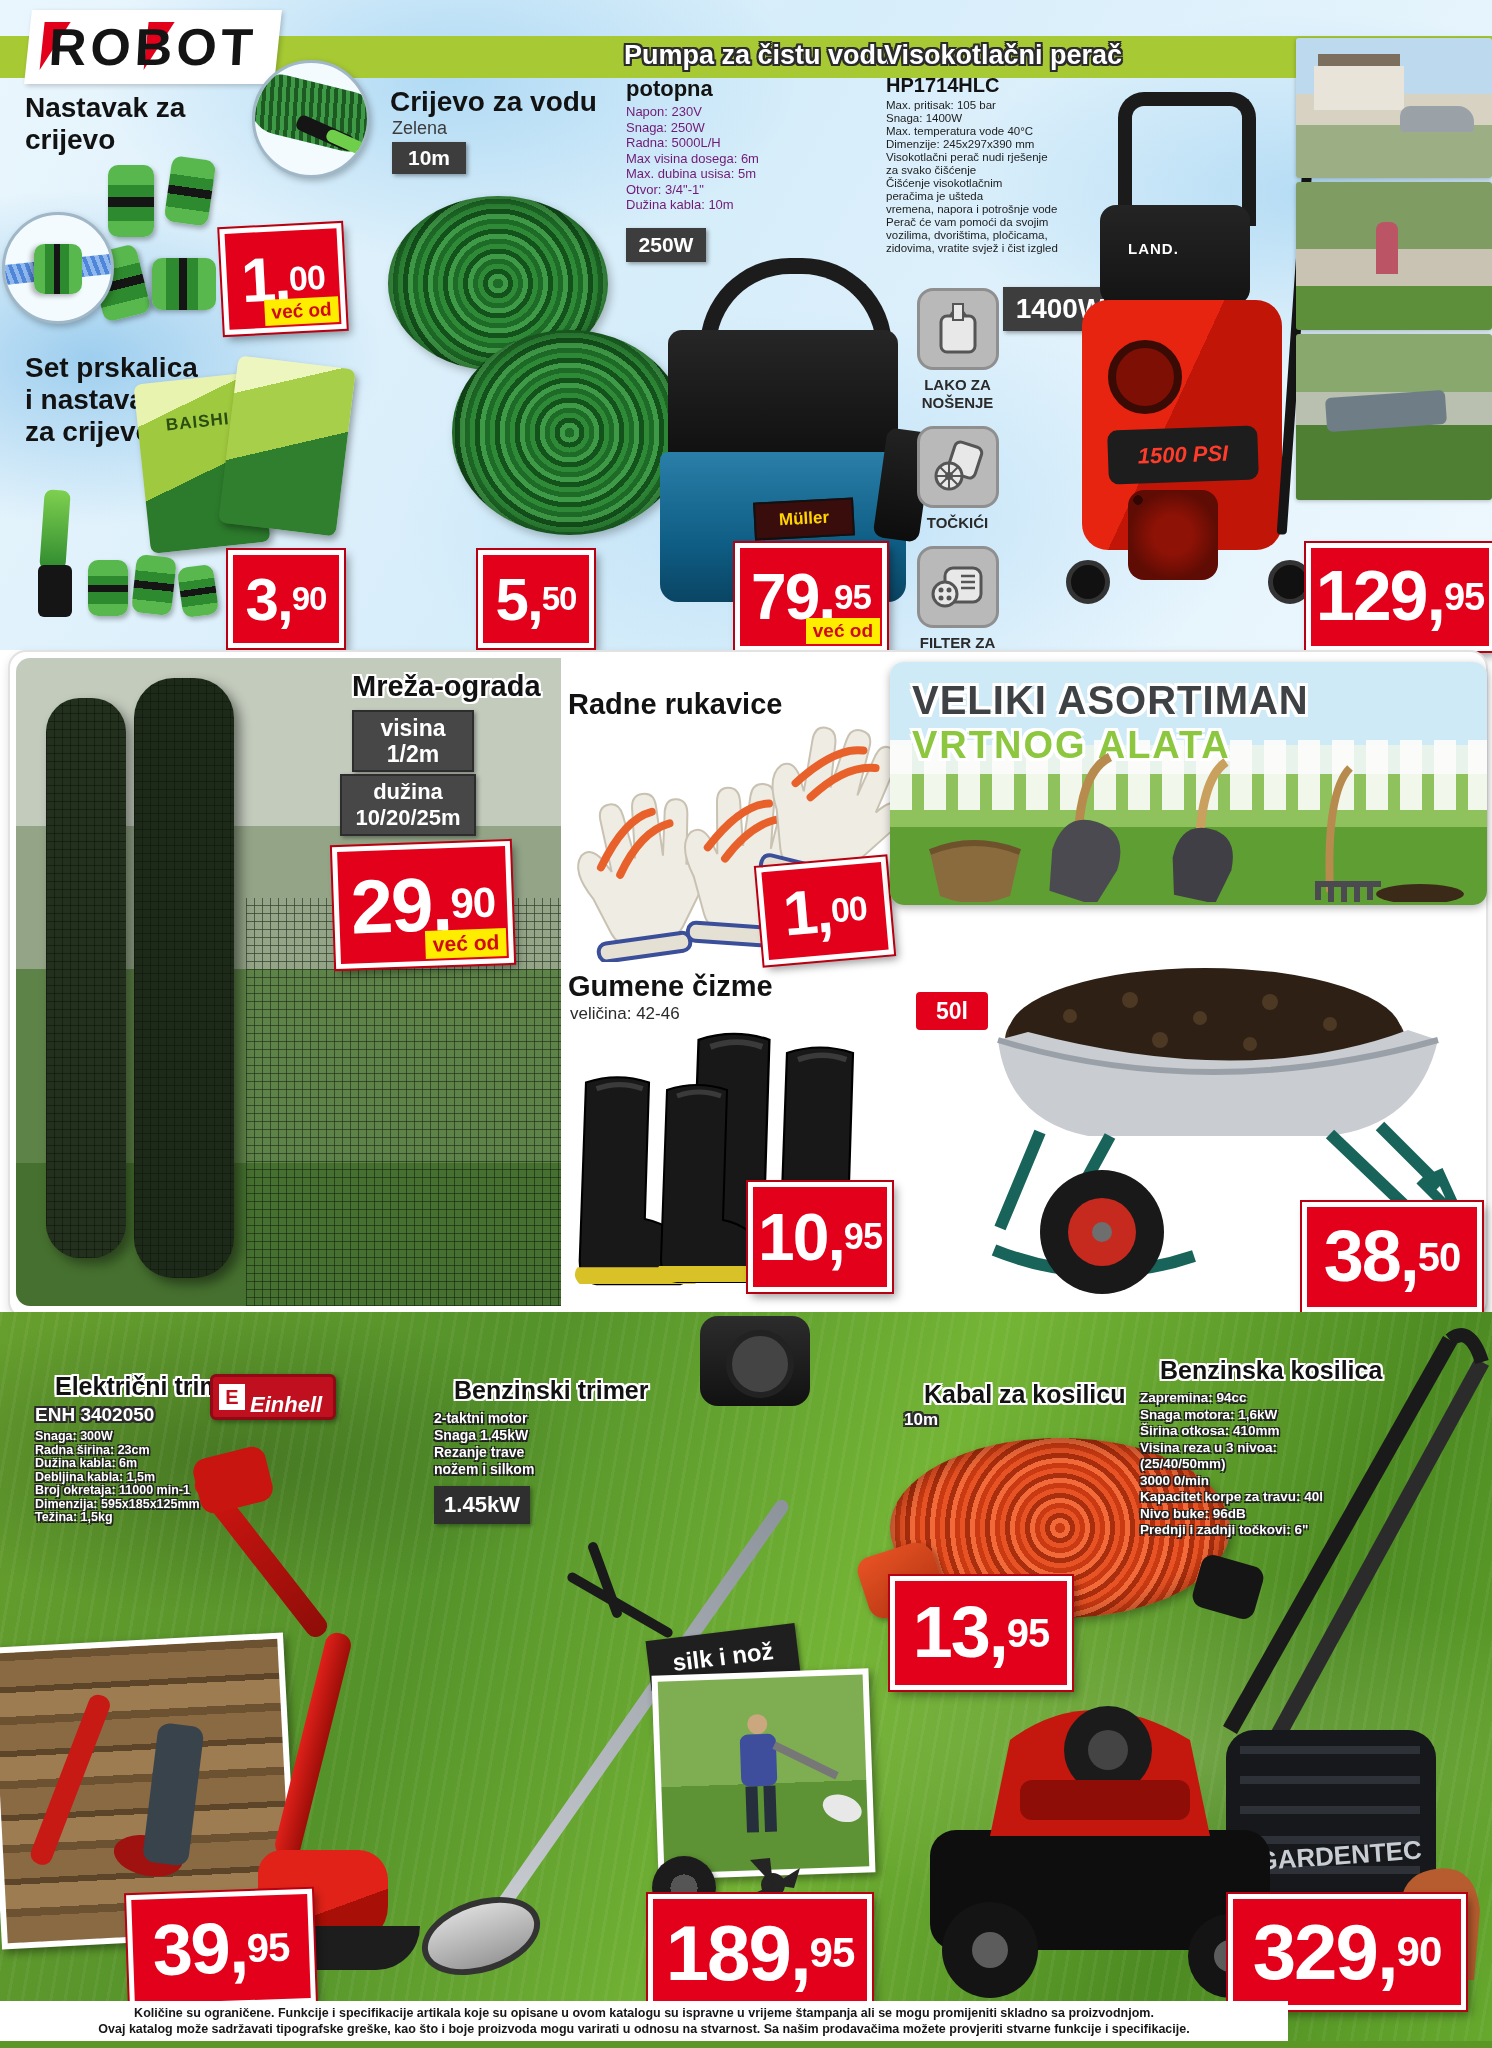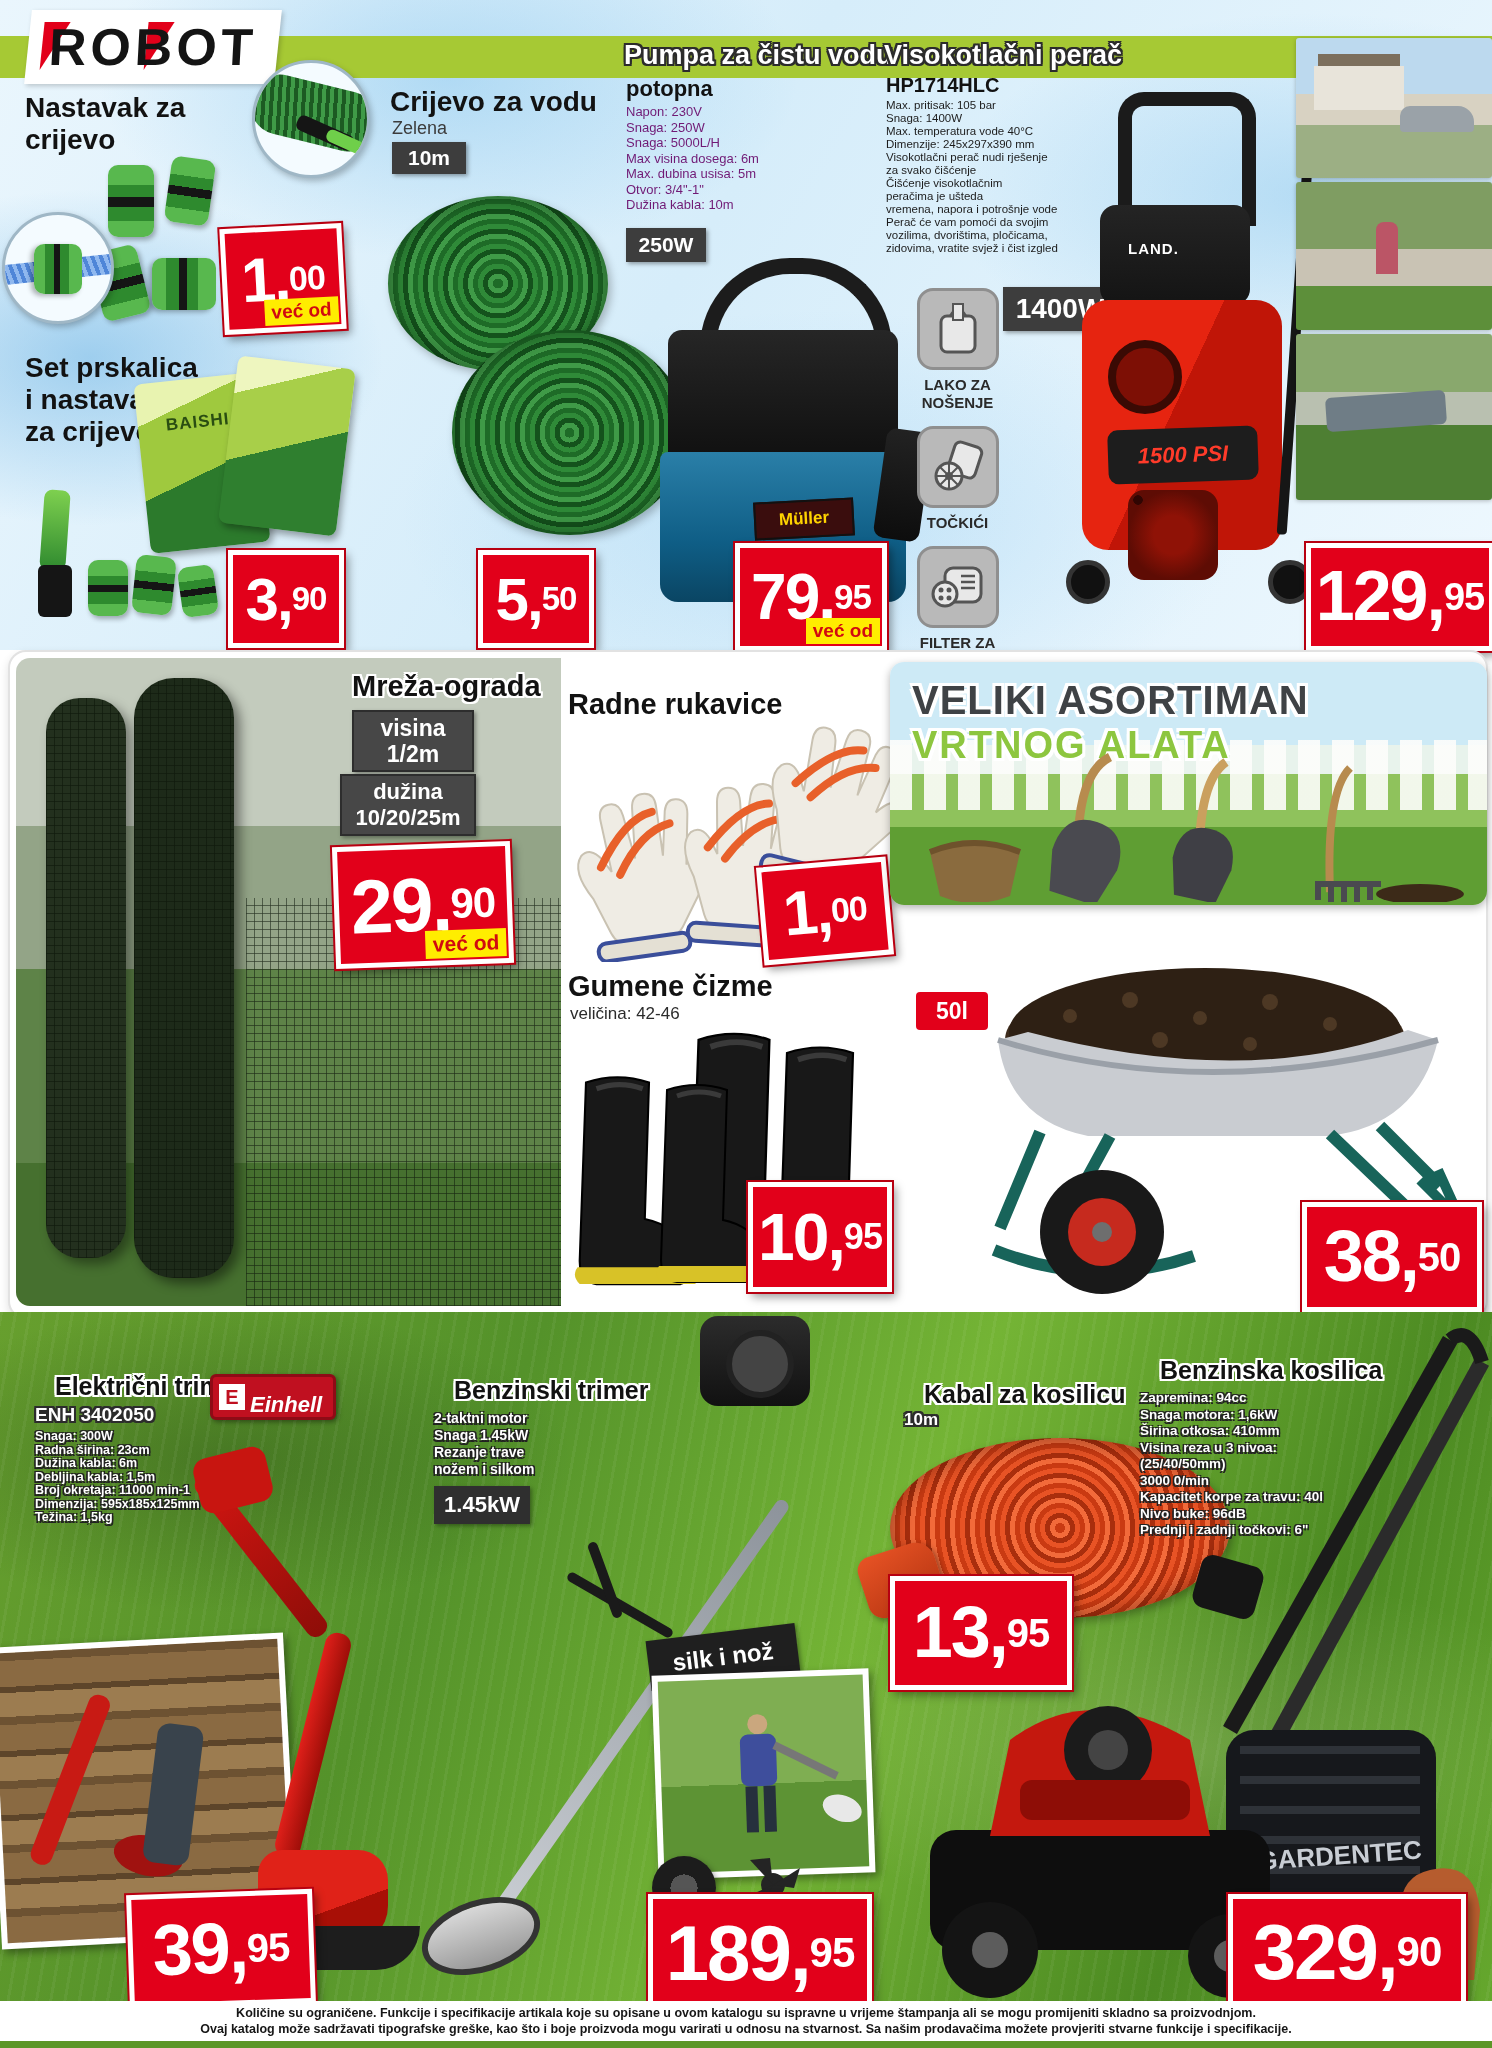--- a/index.html
+++ b/index.html
@@ -16,21 +16,21 @@
       linear-gradient(120deg,#eaf6fd 0%,#d6edfa 45%,#eef8fe 100%);}
   .green-bar{left:0;top:36px;width:1492px;height:42px;background:#a6c934;}
   .mid-panel{left:8px;top:650px;width:1476px;height:665px;background:#ffffff;
     border:2px solid #e2e2e2;border-radius:18px;box-shadow:0 4px 10px rgba(0,0,0,.12);}
   .grass-bg{left:0;top:1312px;width:1492px;height:736px;
     background:
       repeating-linear-gradient(100deg, rgba(255,255,255,.05) 0 3px, transparent 3px 14px),
       radial-gradient(ellipse 500px 220px at 15% 20%, rgba(30,60,20,.35), transparent 70%),
       radial-gradient(ellipse 600px 260px at 80% 60%, rgba(255,255,210,.18), transparent 70%),
       linear-gradient(115deg,#679f2e 0%,#54922a 30%,#74b435 55%,#4c8a22 80%,#67a92e 100%);}
-  .footer-bar{left:0;top:2001px;width:1492px;height:40px;background:#fff;
+  .footer-bar{left:0;top:2001px;width:1288px;height:40px;background:#fff;
     display:flex;flex-direction:column;align-items:center;justify-content:center;gap:1px;}
   .footer-line{font-size:12.5px;font-weight:700;color:#161616;line-height:15px;white-space:nowrap;}
   .footer-strip{left:0;top:2041px;width:1492px;height:7px;background:#5c9627;}
   
   .t-black{font-weight:800;color:#121212;}
   .ow{text-shadow:-2px -2px 0 #fff,2px -2px 0 #fff,-2px 2px 0 #fff,2px 2px 0 #fff,0 -2px 0 #fff,0 2px 0 #fff,-2px 0 0 #fff,2px 0 0 #fff;padding-left:22px;}
   .wb{color:#fff;font-weight:800;
       text-shadow:-2px -2px 0 #2c2c2c,2px -2px 0 #2c2c2c,-2px 2px 0 #2c2c2c,2px 2px 0 #2c2c2c,0 -2px 0 #2c2c2c,0 2px 0 #2c2c2c,-2px 0 0 #2c2c2c,2px 0 0 #2c2c2c;}
   .spec{font-size:13px;line-height:15.5px;color:#701a75;font-weight:500;}
   .spec-sm{font-size:11.5px;line-height:13px;color:#1c1c1c;font-weight:500;}
@@ -145,21 +145,21 @@
   <div class="abs price" style="left:478px;top:550px;width:106px;height:88px;">
     <span class="pd" style="font-size:60px;">5</span>
       <span class="ps" style="font-size:33px;">50</span>
   </div>
 
   <div class="abs wb" style="left:624px;top:40px;font-size:27px;">Pumpa za čistu vodu</div>
   <div class="abs t-black" style="left:626px;top:76px;font-size:22px;">potopna</div>
   <div class="abs" style="left:626px;top:104px;">
     <div class="spec">Napon: 230V</div>
     <div class="spec">Snaga: 250W</div>
-    <div class="spec">Snaga: 5000L/H</div>
+    <div class="spec">Radna: 5000L/H</div>
     <div class="spec">Max visina dosega: 6m</div>
     <div class="spec">Max. dubina usisa: 5m</div>
     <div class="spec">Otvor: 3/4"-1"</div>
     <div class="spec">Dužina kabla: 10m</div>
   </div>
   <div class="abs dark-badge" style="left:626px;top:228px;width:80px;height:34px;font-size:21px;">250W</div>
 
   <div class="abs">
     <div class="abs" style="left:700px;top:258px;width:160px;height:80px;border:16px solid #1c1c1c;border-bottom:none;border-radius:90px 90px 0 0;"></div>
     <div class="abs" style="left:668px;top:330px;width:230px;height:130px;background:linear-gradient(180deg,#262626,#101010);border-radius:14px 14px 4px 4px;"></div>

